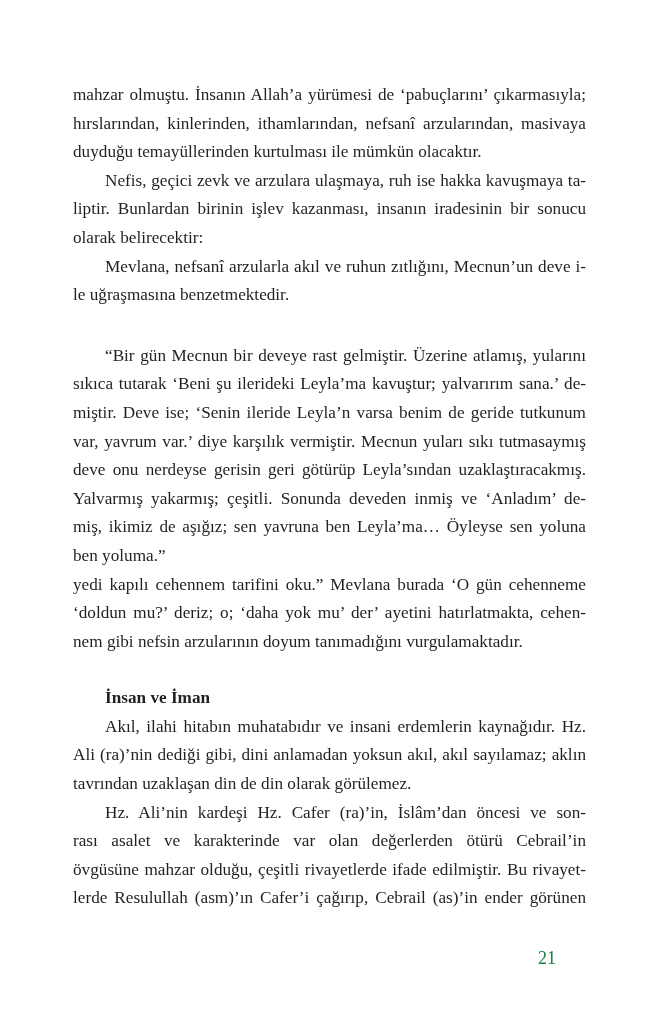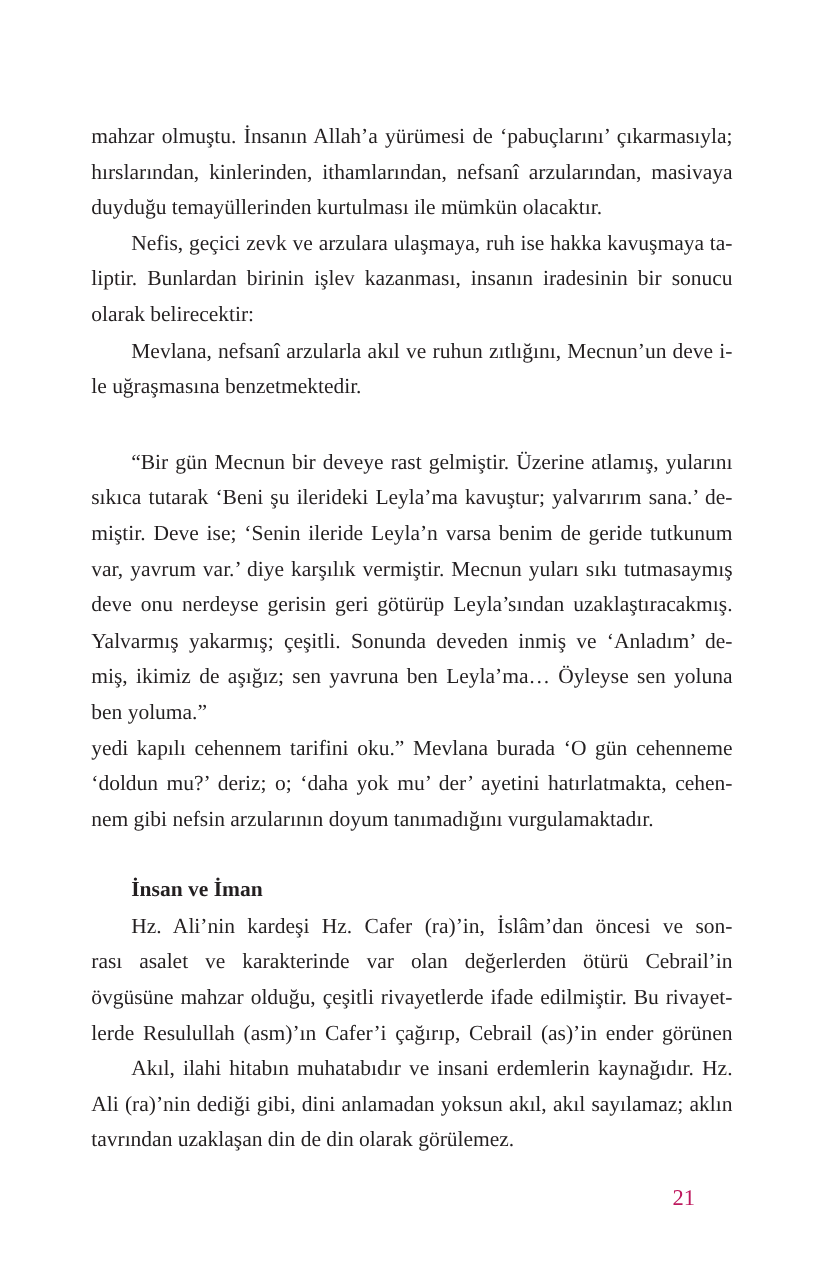--- a/index.html
+++ b/index.html
@@ -1,31 +1,31 @@
 <!DOCTYPE html>
 <html><head>
 <meta charset="utf-8">
 <style>
   html, body { margin: 0; padding: 0; background: #ffffff; }
   body { width: 658px; height: 1024px; position: relative; overflow: hidden; }
   .page {
-    position: absolute; left: 73px; top: 95px; width: 513px;
+    position: absolute; left: 73px; top: 81px; width: 513px;
     font-family: "Liberation Serif", "DejaVu Serif", serif;
     font-size: 17.2px; line-height: 28.6px; color: #231f20;
   }
   .line { display: block; white-space: nowrap; height: 28.6px; }
   .just { text-align: justify; text-align-last: justify; }
   .indent { padding-left: 32px; }
   .gap { height: 32px; }
   .gap2 { height: 28px; }
   .heading { font-weight: bold; }
   .page-number {
     position: absolute; left: 538px; top: 948px;
     font-family: "Liberation Serif", "DejaVu Serif", serif;
-    font-size: 18px; color: #be185d;
+    font-size: 18px; color: #15803d;
   }
 </style>
 </head>
 <body>
 
 <div class="page">
   <div>
     <span class="line just">mahzar olmuştu. İnsanın Allah’a yürümesi de ‘pabuçlarını’ çıkarmasıyla;</span>
     <span class="line just">hırslarından, kinlerinden, ithamlarından, nefsanî arzularından, masivaya</span>
     <span class="line">duyduğu temayüllerinden kurtulması ile mümkün olacaktır.</span>
@@ -52,26 +52,26 @@
   </div>
   <div>
     <span class="line just">yedi kapılı cehennem tarifini oku.” Mevlana burada ‘O gün cehenneme</span>
     <span class="line just">‘doldun mu?’ deriz; o; ‘daha yok mu’ der’ ayetini hatırlatmakta, cehen-</span>
     <span class="line">nem gibi nefsin arzularının doyum tanımadığını vurgulamaktadır.</span>
   </div>
   <div class="gap2"></div>
   <div>
     <span class="line heading indent">İnsan ve İman</span>
     <div>
+      <span class="line just indent">Akıl, ilahi hitabın muhatabıdır ve insani erdemlerin kaynağıdır. Hz.</span>
+      <span class="line just">Ali (ra)’nin dediği gibi, dini anlamadan yoksun akıl, akıl sayılamaz; aklın</span>
+      <span class="line">tavrından uzaklaşan din de din olarak görülemez.</span>
+    </div>
+    <div>
       <span class="line just indent">Hz. Ali’nin kardeşi Hz. Cafer (ra)’in, İslâm’dan öncesi ve son-</span>
       <span class="line just">rası asalet ve karakterinde var olan değerlerden ötürü Cebrail’in</span>
       <span class="line just">övgüsüne mahzar olduğu, çeşitli rivayetlerde ifade edilmiştir. Bu rivayet-</span>
       <span class="line just">lerde Resulullah (asm)’ın Cafer’i çağırıp, Cebrail (as)’in ender görünen</span>
-    </div>
-    <div>
-      <span class="line just indent">Akıl, ilahi hitabın muhatabıdır ve insani erdemlerin kaynağıdır. Hz.</span>
-      <span class="line just">Ali (ra)’nin dediği gibi, dini anlamadan yoksun akıl, akıl sayılamaz; aklın</span>
-      <span class="line">tavrından uzaklaşan din de din olarak görülemez.</span>
     </div>
   </div>
 </div>
 
 <div class="page-number">21</div>
 
 </body></html>

